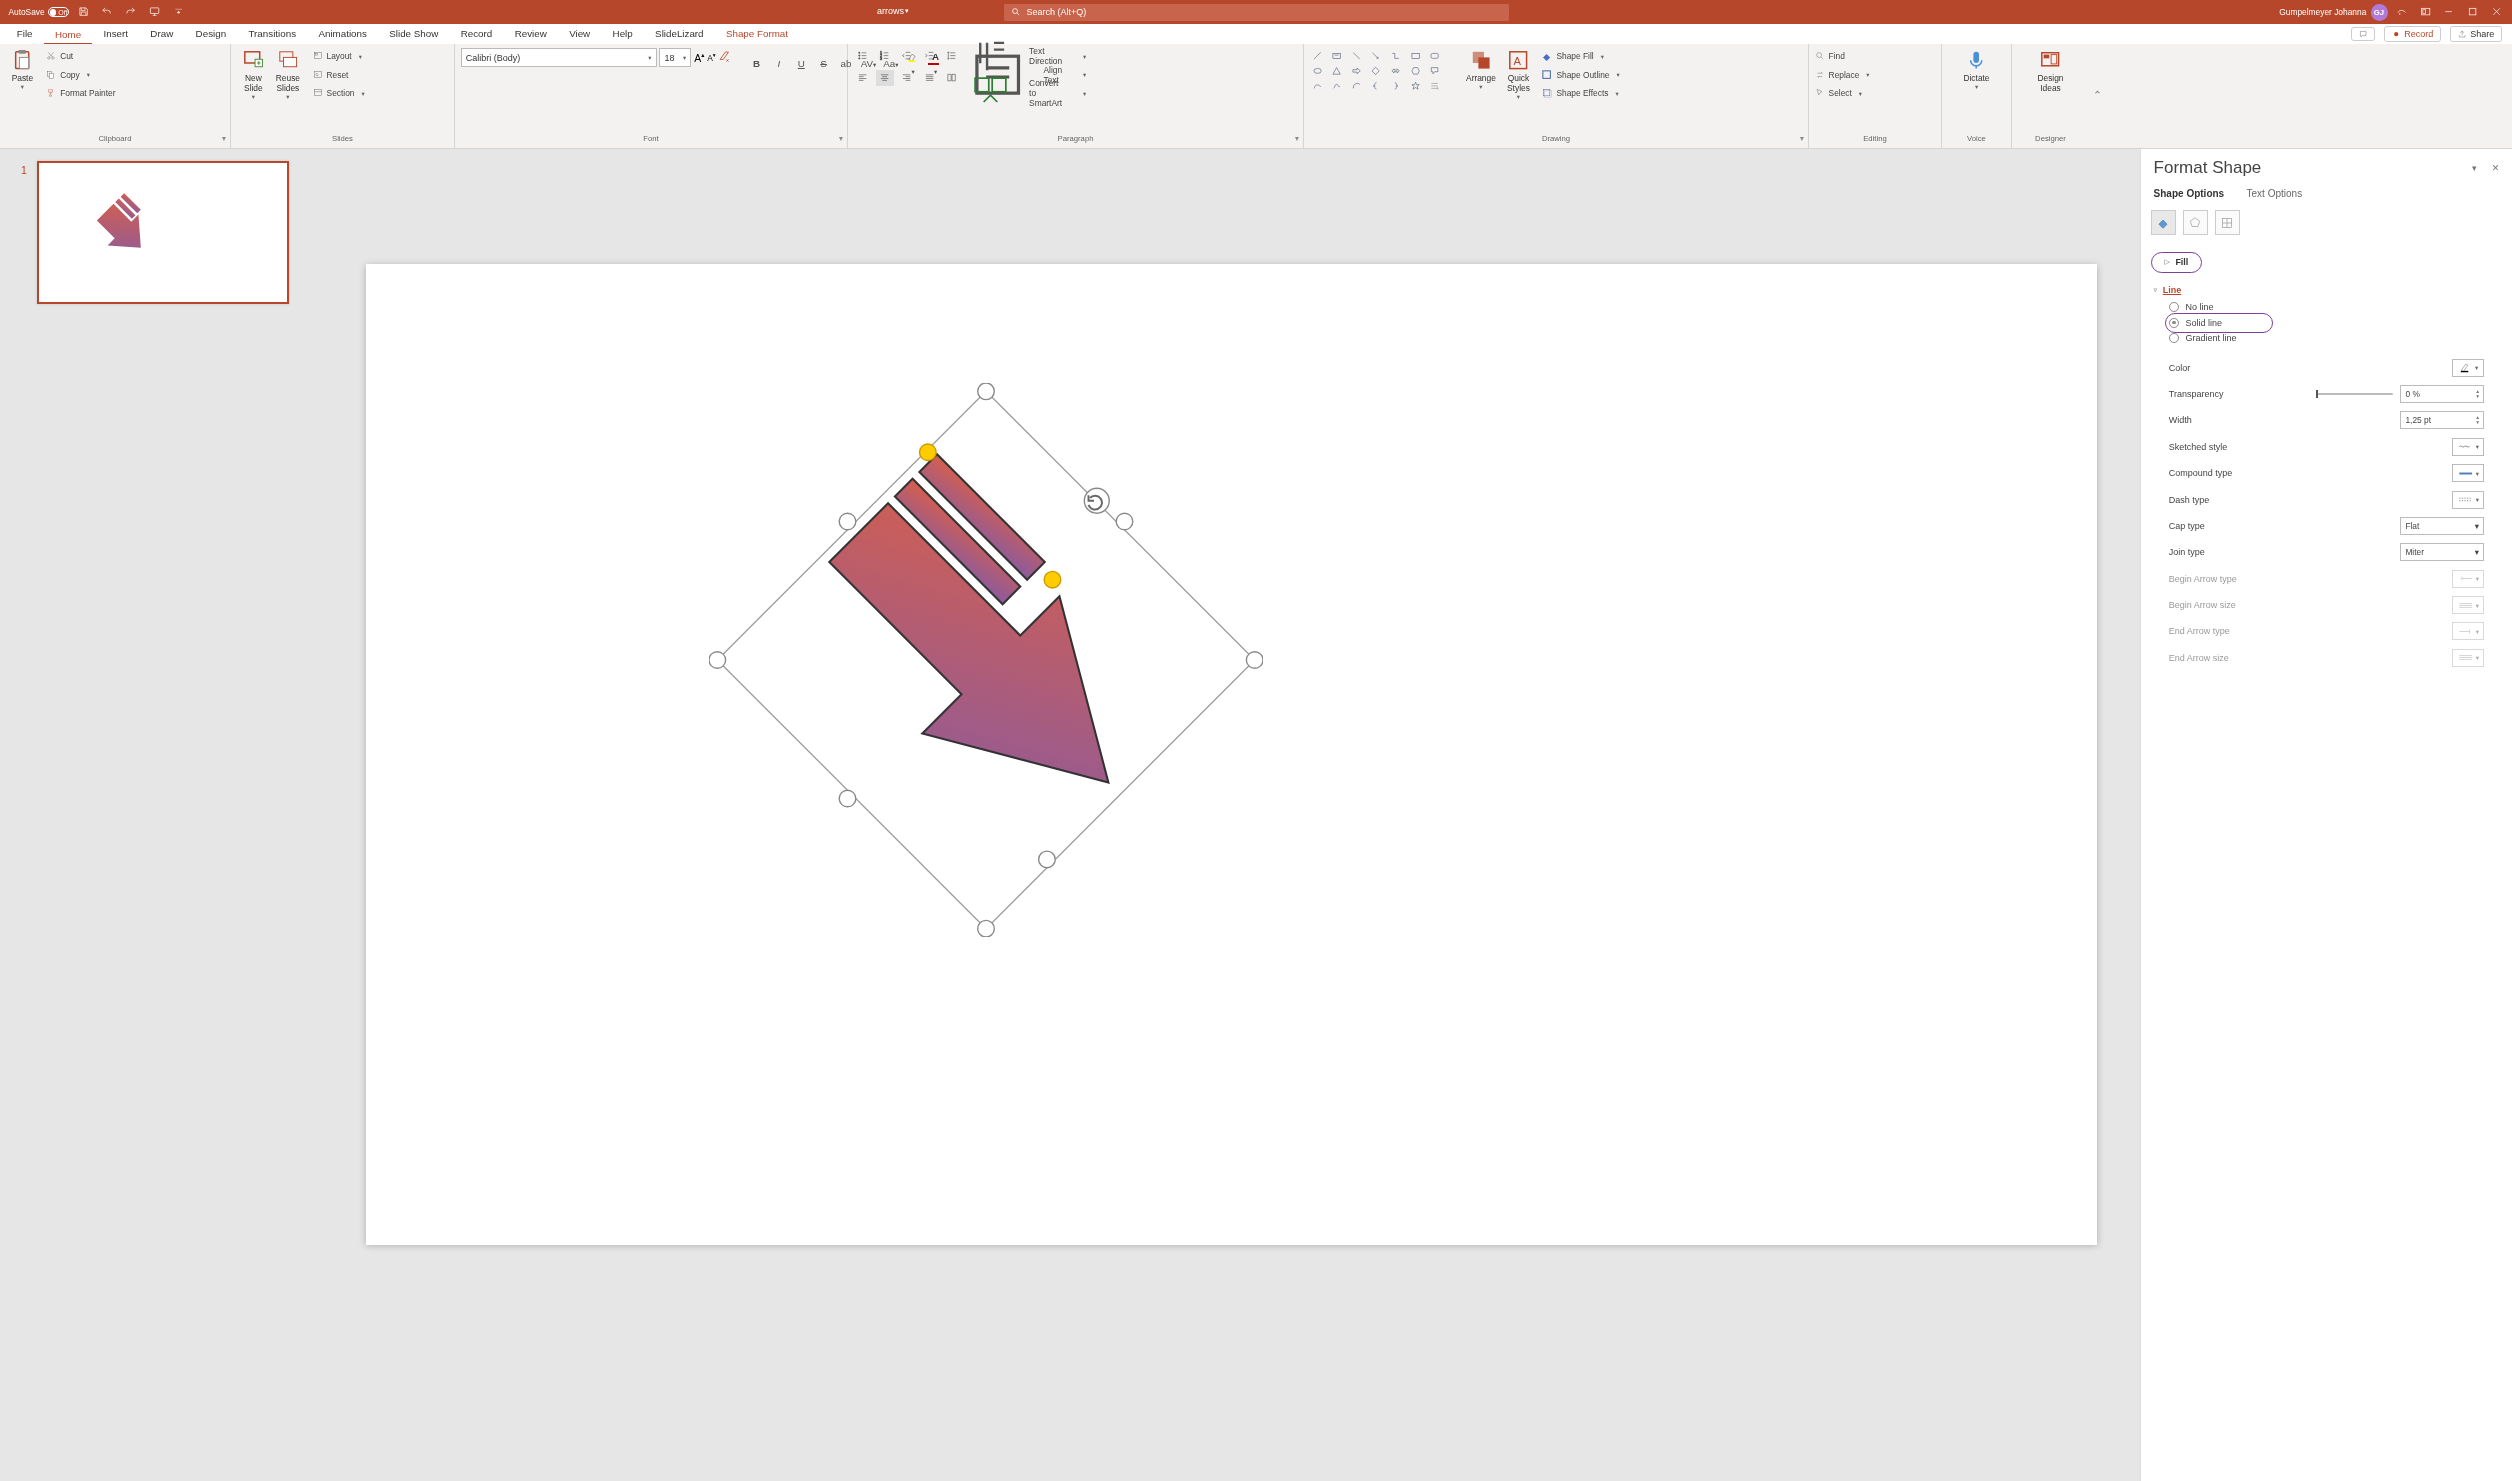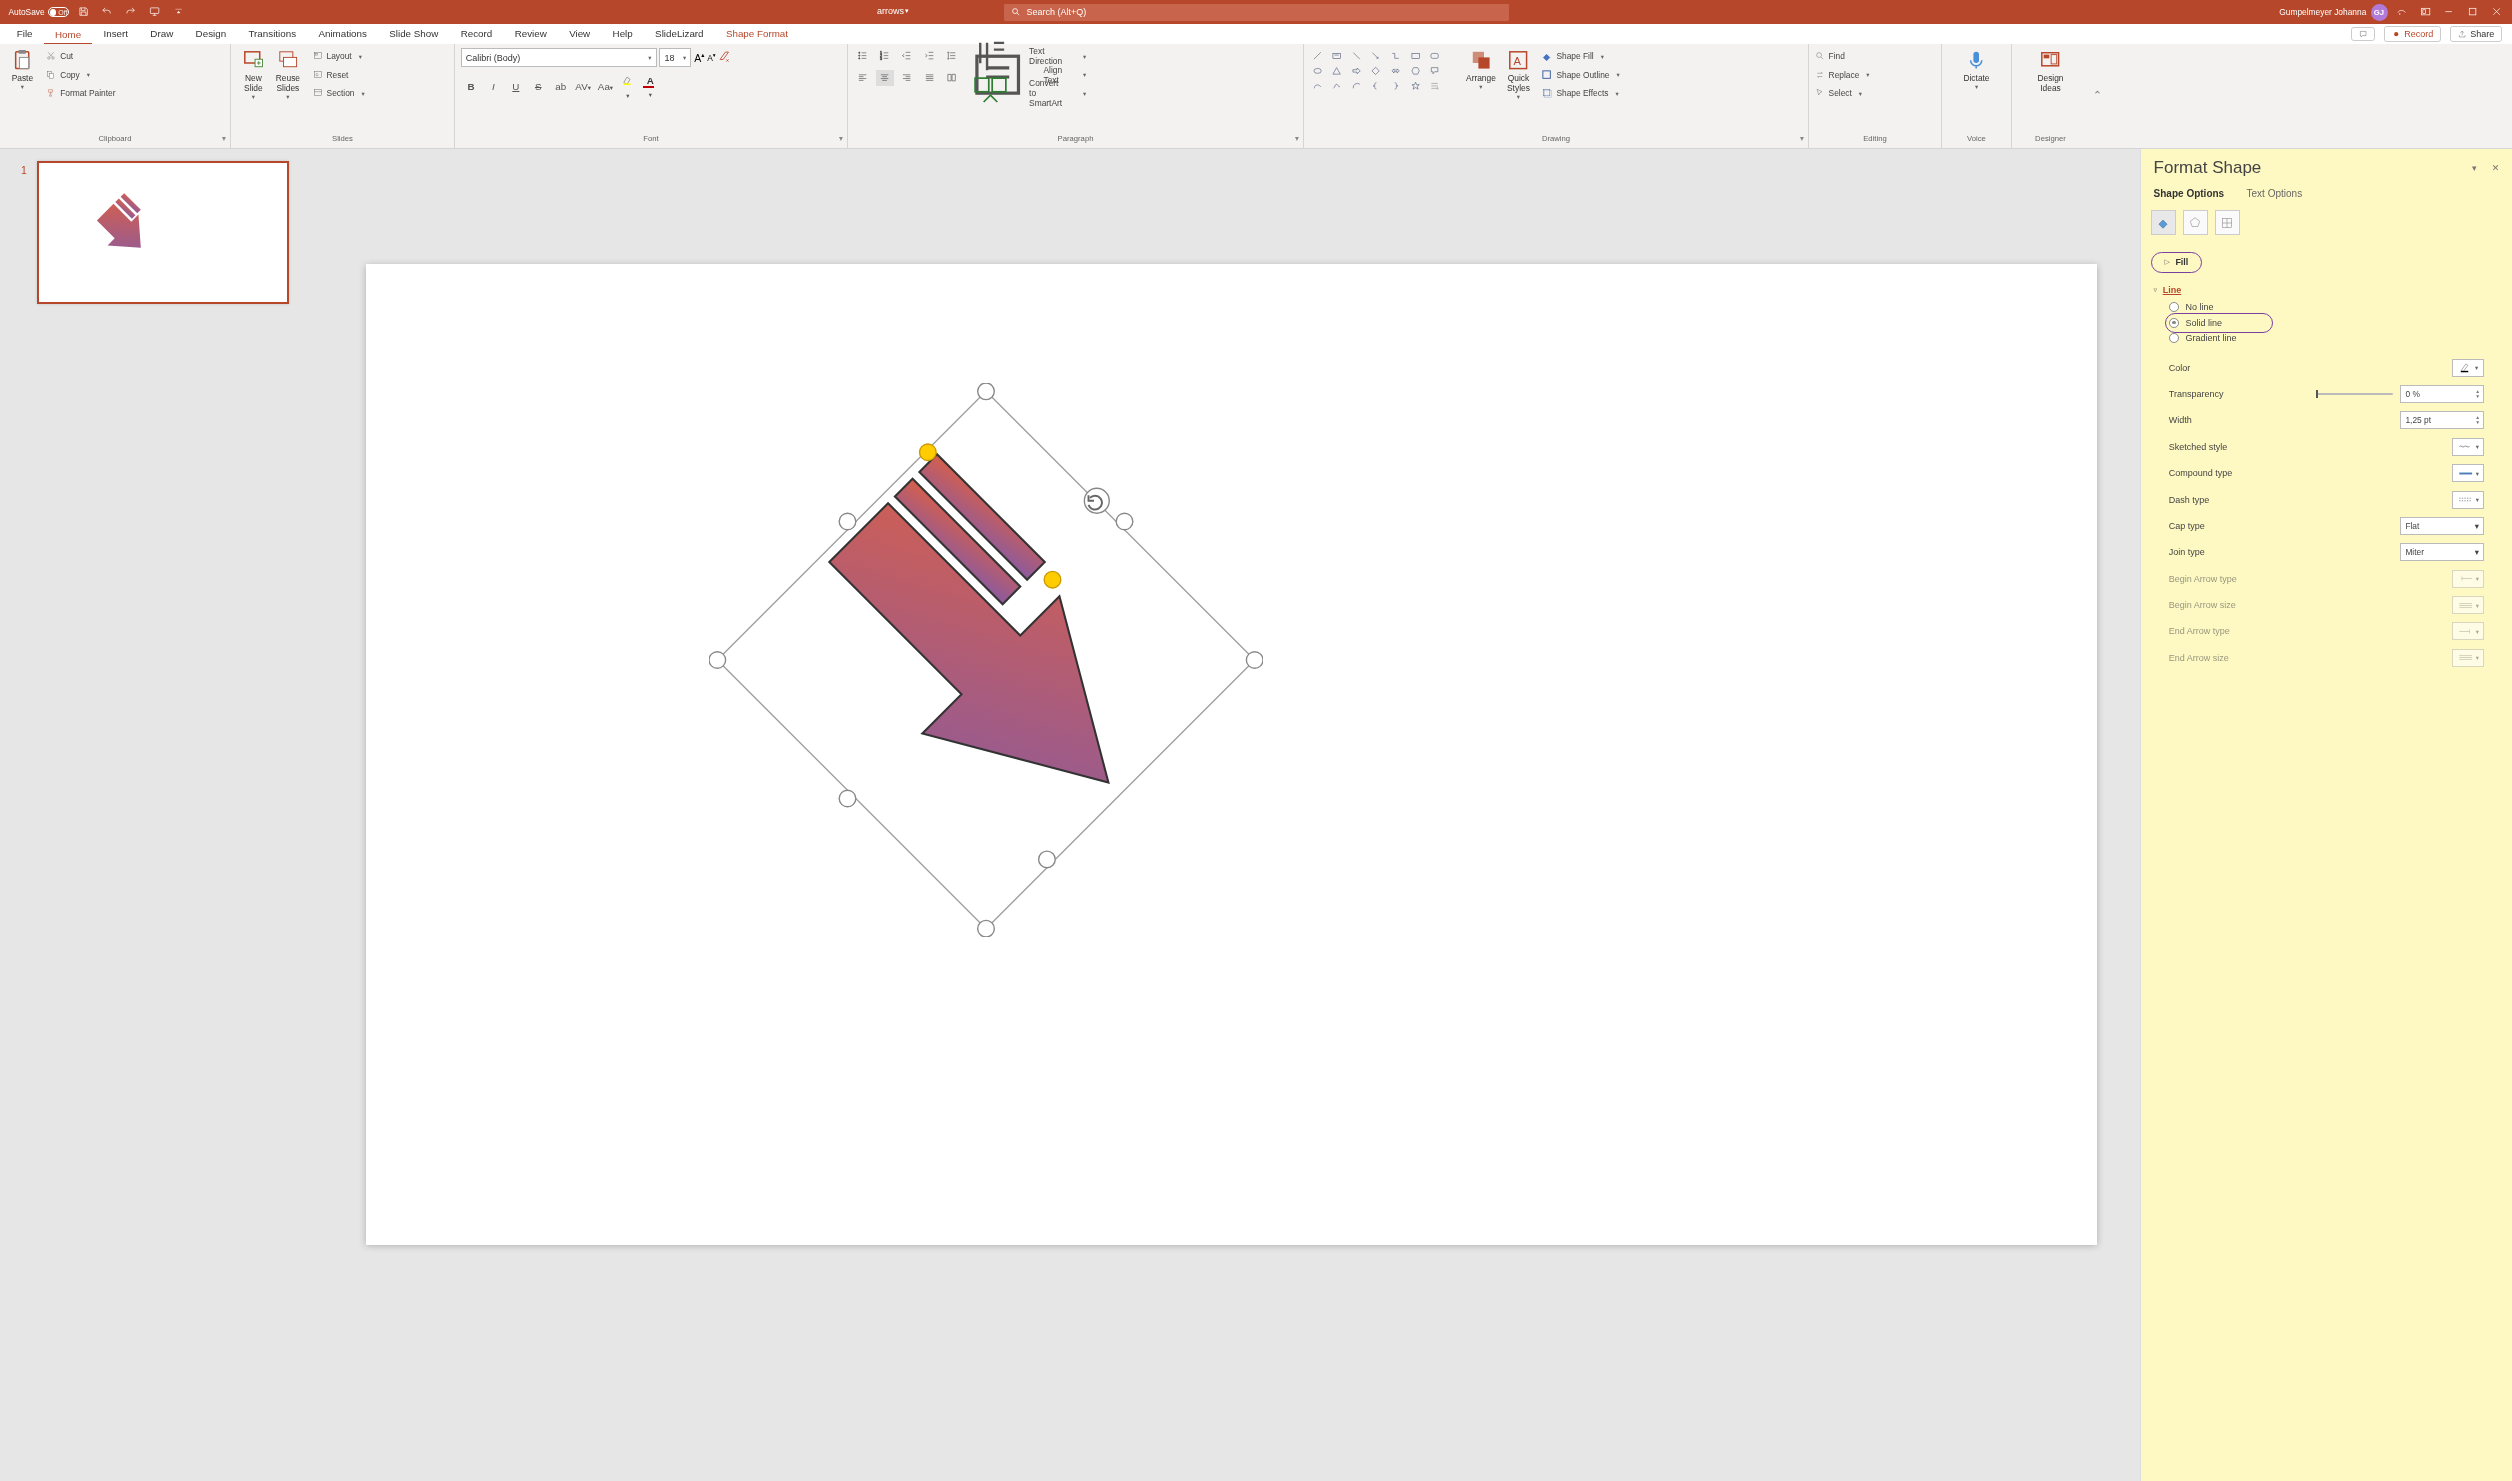--- a/index.html
+++ b/index.html
@@ -69,21 +69,21 @@
 .thumb-item { display:flex; gap:9.8px; }
 .thumb-num{font-size:10.5px;color:#b7472a;padding-top:2.8px}
 .thumb-slide{width:252px;height:143px;background:white;border:2.1px solid #b7472a;position:relative;box-shadow:0 0 2.8px rgba(0,0,0,.15)}
 .thumb-arrow{position:absolute;left:42px;top:25px;width:84px;height:84px}
 
 .canvas-area { flex:1; background:#e6e6e6; display:flex; justify-content:center; align-items:flex-start; padding-top:115px;}
 .slide { width: 1731px; height: 981px; background:white; box-shadow:0 1.4px 7px rgba(0,0,0,.25); position:relative;}
 .shape-sel{position:absolute;left:343px;top:119px;width:554px;height:554px}
 
 
-.fs-pane{ width: 372px; background:#fef9c3; border-left:0.7px solid #ddd; display:flex; flex-direction:column; font-size:9.8px; color:#333; height:100%;}
+.fs-pane{ width: 372px; background:#ffffff; border-left:0.7px solid #ddd; display:flex; flex-direction:column; font-size:9.8px; color:#333; height:100%;}
 .fs-head{display:flex;align-items:center;padding:9.8px 12.6px 7px}
 .fs-title{font-size:17px;color:#444;font-weight:400}
 .fs-head .ctl{margin-left:auto;display:flex;gap:15.4px;color:#777;font-size:9px}
 .fs-tabs{display:flex;gap:22.4px;padding:2.8px 12.6px 7px;font-size:10px}
 .fs-tabs .t{color:#666}
 .fs-tabs .t.active{color:#333;font-weight:600}
 .fs-icons{display:flex;gap:7px;padding:4.2px 9.8px 8.4px}
 .fs-ico{width:25px;height:25px;border:0.7px solid #ccc;display:flex;align-items:center;justify-content:center;background:#fafafa}
 .fs-ico.active{background:#e8e8e8}
 .fs-body{padding:4.2px 9.8px; font-size:9px}
@@ -323,21 +323,21 @@
             </svg>
             <span>Section</span>
             <span style="font-size:6.3px;color:#666;margin-left:2.8px">▾</span>
           </div>
       </div>
     </div>
     <div class="group-label"><span>Slides</span></div>
   </div>
 
   <div class="group" style="width:393px">
-    <div class="group-body" style="flex-direction:column;gap:4px">
+    <div class="group-body" style="flex-direction:row;gap:15px">
       <div class="fontbox">
         <div class="combo font">
             <span>Calibri (Body)</span>
             <span class="car">▾</span>
           </div>
         <div class="combo size">
             <span>18</span>
             <span class="car">▾</span>
           </div>
         <span class="b" style="font-size:10.5px">A<sup style="font-size:6.3px">▴</sup></span>

